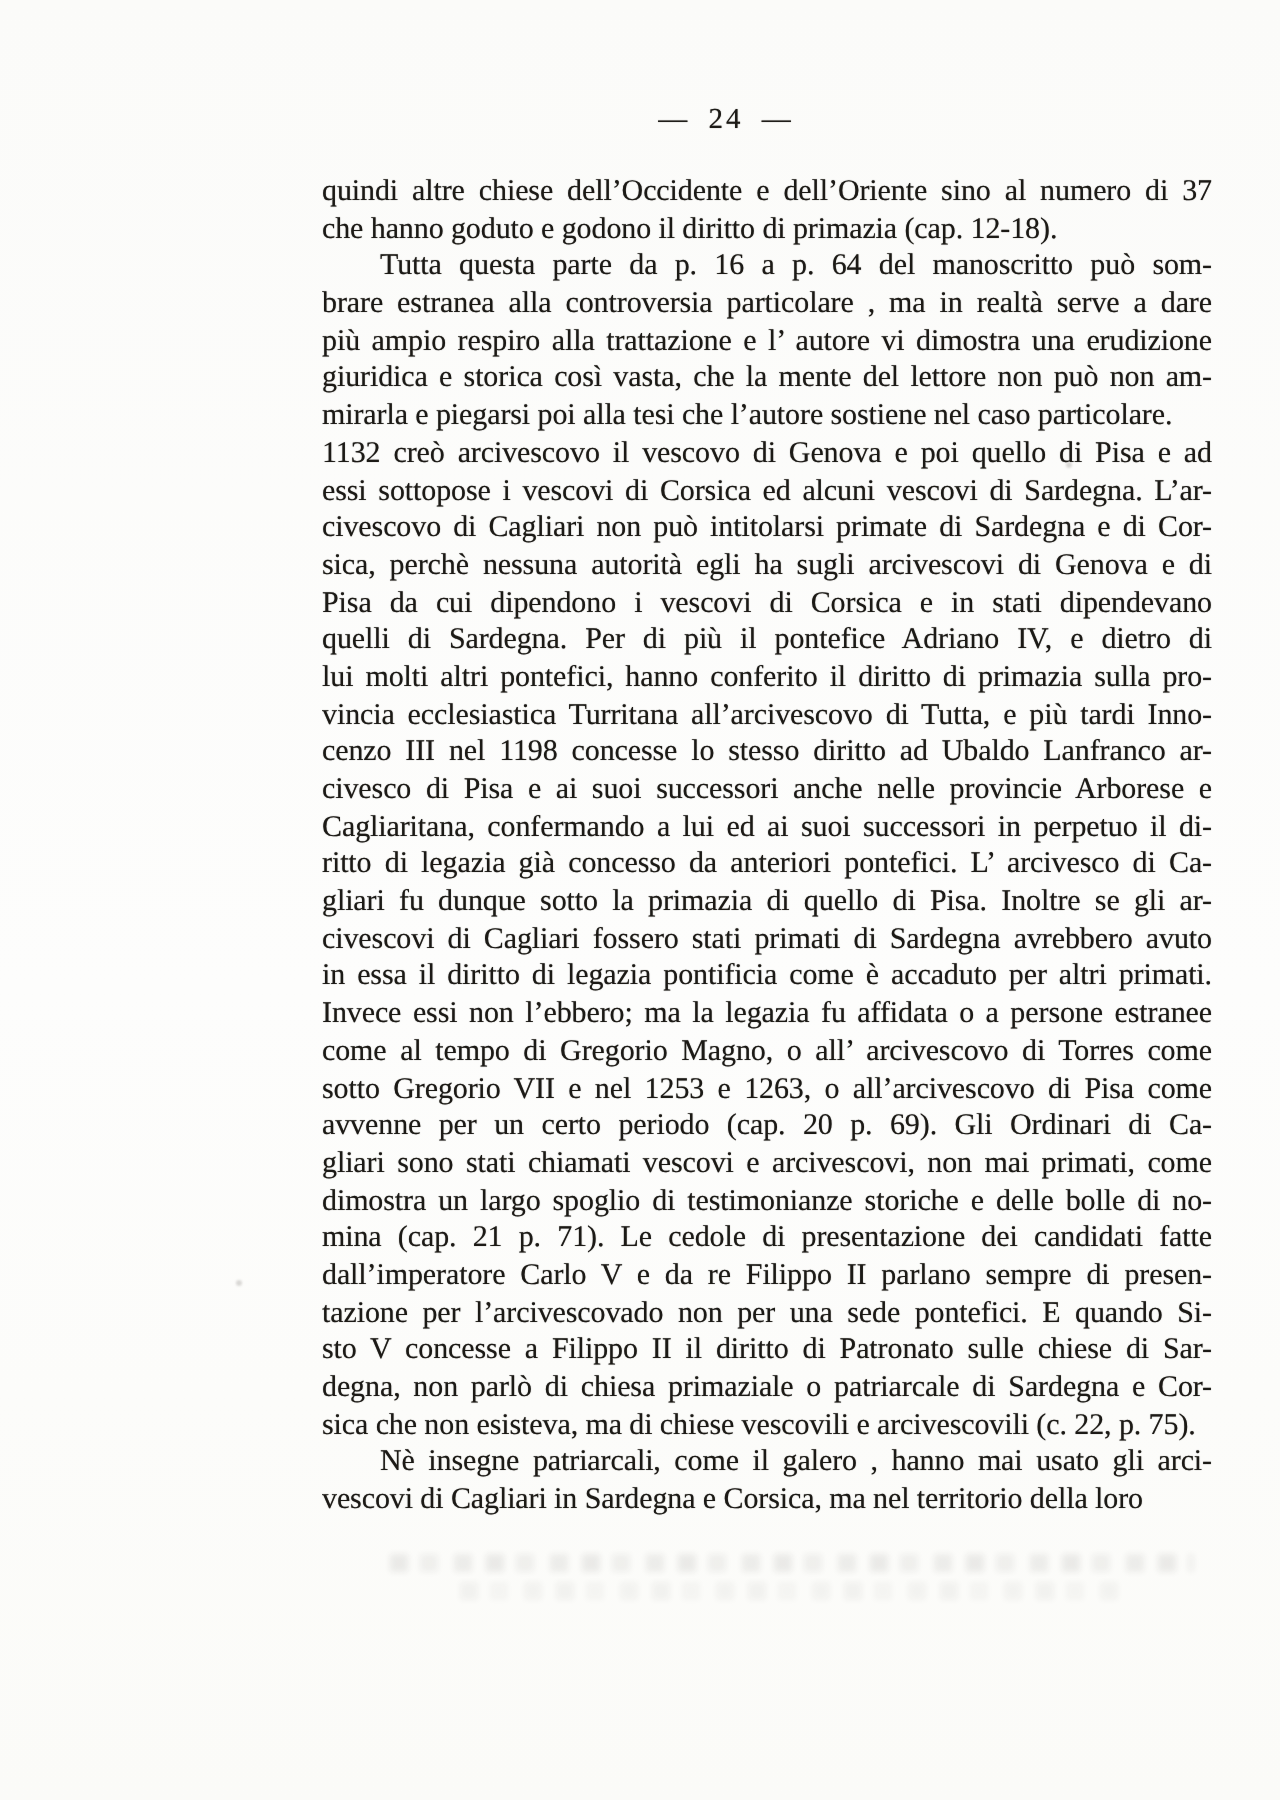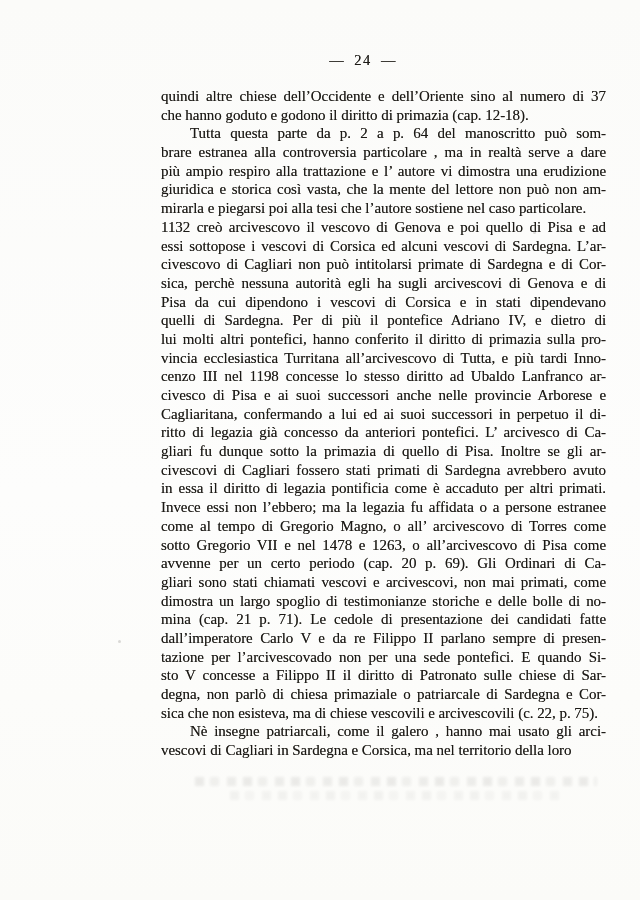--- a/index.html
+++ b/index.html
@@ -60,21 +60,21 @@
 </style>
 </head>
 <body>
 
 <div class="page">
   <div class="page-number">— 24 —</div>
 
   <div class="text-block" id="text-block">
       <div class="line">quindi altre chiese dell’Occidente e dell’Oriente sino al numero di 37</div>
       <div class="line end">che hanno goduto e godono il diritto di primazia (cap. 12-18).</div>
-      <div class="line indent">Tutta questa parte da p. 2 a p. 64 del manoscritto può som-</div>
+      <div class="line indent">Tutta questa parte da p. 16 a p. 64 del manoscritto può som-</div>
       <div class="line">brare estranea alla controversia particolare , ma in realtà serve a dare</div>
       <div class="line">più ampio respiro alla trattazione e l’ autore vi dimostra una erudizione</div>
       <div class="line">giuridica e storica così vasta, che la mente del lettore non può non am-</div>
       <div class="line end">mirarla e piegarsi poi alla tesi che l’autore sostiene nel caso particolare.</div>
       <div class="line">1132 creò arcivescovo il vescovo di Genova e poi quello di Pisa e ad</div>
       <div class="line">essi sottopose i vescovi di Corsica ed alcuni vescovi di Sardegna. L’ar-</div>
       <div class="line">civescovo di Cagliari non può intitolarsi primate di Sardegna e di Cor-</div>
       <div class="line">sica, perchè nessuna autorità egli ha sugli arcivescovi di Genova e di</div>
       <div class="line">Pisa da cui dipendono i vescovi di Corsica e in stati dipendevano</div>
       <div class="line">quelli di Sardegna. Per di più il pontefice Adriano IV, e dietro di</div>
@@ -82,21 +82,21 @@
       <div class="line">vincia ecclesiastica Turritana all’arcivescovo di Tutta, e più tardi Inno-</div>
       <div class="line">cenzo III nel 1198 concesse lo stesso diritto ad Ubaldo Lanfranco ar-</div>
       <div class="line">civesco di Pisa e ai suoi successori anche nelle provincie Arborese e</div>
       <div class="line">Cagliaritana, confermando a lui ed ai suoi successori in perpetuo il di-</div>
       <div class="line">ritto di legazia già concesso da anteriori pontefici. L’ arcivesco di Ca-</div>
       <div class="line">gliari fu dunque sotto la primazia di quello di Pisa. Inoltre se gli ar-</div>
       <div class="line">civescovi di Cagliari fossero stati primati di Sardegna avrebbero avuto</div>
       <div class="line">in essa il diritto di legazia pontificia come è accaduto per altri primati.</div>
       <div class="line">Invece essi non l’ebbero; ma la legazia fu affidata o a persone estranee</div>
       <div class="line">come al tempo di Gregorio Magno, o all’ arcivescovo di Torres come</div>
-      <div class="line">sotto Gregorio VII e nel 1478 e 1263, o all’arcivescovo di Pisa come</div>
+      <div class="line">sotto Gregorio VII e nel 1253 e 1263, o all’arcivescovo di Pisa come</div>
       <div class="line">avvenne per un certo periodo (cap. 20 p. 69). Gli Ordinari di Ca-</div>
       <div class="line">gliari sono stati chiamati vescovi e arcivescovi, non mai primati, come</div>
       <div class="line">dimostra un largo spoglio di testimonianze storiche e delle bolle di no-</div>
       <div class="line">mina (cap. 21 p. 71). Le cedole di presentazione dei candidati fatte</div>
       <div class="line">dall’imperatore Carlo V e da re Filippo II parlano sempre di presen-</div>
       <div class="line">tazione per l’arcivescovado non per una sede pontefici. E quando Si-</div>
       <div class="line">sto V concesse a Filippo II il diritto di Patronato sulle chiese di Sar-</div>
       <div class="line">degna, non parlò di chiesa primaziale o patriarcale di Sardegna e Cor-</div>
       <div class="line end">sica che non esisteva, ma di chiese vescovili e arcivescovili (c. 22, p. 75).</div>
       <div class="line indent">Nè insegne patriarcali, come il galero , hanno mai usato gli arci-</div>

